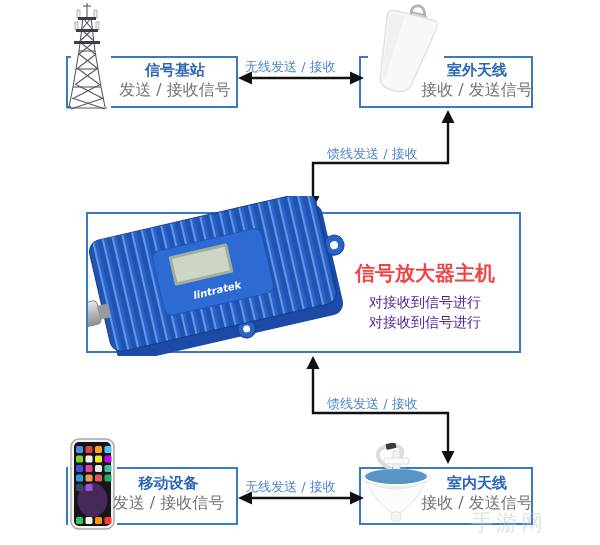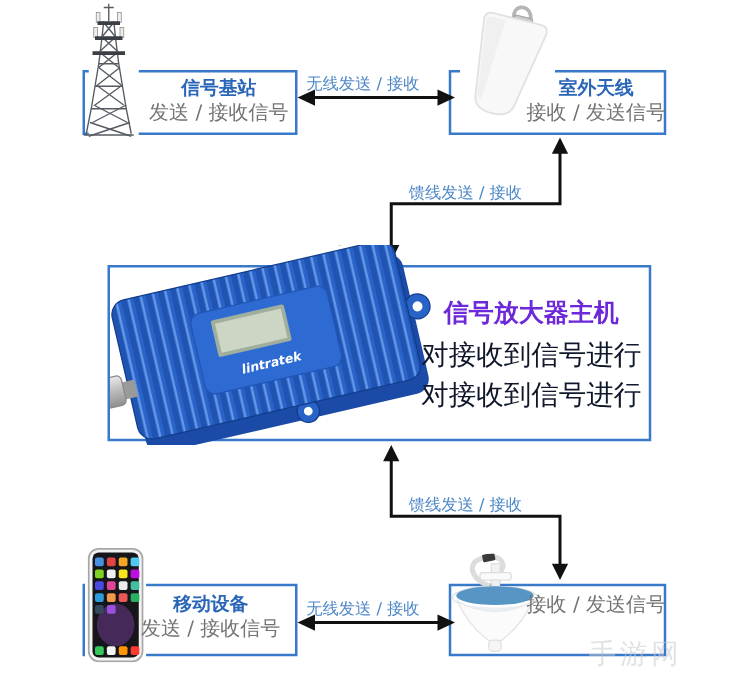--- a/index.html
+++ b/index.html
@@ -5,22 +5,22 @@
   html,body{margin:0;padding:0;}
   body{font-family:"DejaVu Sans","Liberation Sans",sans-serif;background:#fff;}
   #canvas{position:relative;width:600px;height:545px;background:#fff;overflow:hidden;}
 
   .box{position:absolute;border:2px solid #3879c9;background:#fff;box-sizing:border-box;}
   .node-text{position:absolute;text-align:center;line-height:1.25;}
   .node-title{font-weight:bold;font-size:15px;color:#2a66b8;white-space:nowrap;}
   .node-sub{font-size:16px;color:#737373;white-space:nowrap;}
 
   .mid-text{position:absolute;text-align:center;}
-  .mid-title{font-weight:bold;font-size:20px;color:#6d28d9;white-space:nowrap;margin-bottom:5px;}
-  .mid-line{font-size:22px;color:#0f172a;white-space:nowrap;line-height:1.45;}
+  .mid-title{font-weight:bold;font-size:20px;color:#ef4444;white-space:nowrap;margin-bottom:5px;margin-top:23px;}
+  .mid-line{font-size:14px;color:#4c1d95;white-space:nowrap;line-height:1.45;}
 
   .link-label{position:absolute;font-size:13px;color:#4e88c9;white-space:nowrap;}
 
   .icon-svg{position:absolute;}
   #arrow-layer{position:absolute;left:0;top:0;pointer-events:none;}
 
   .watermark{position:absolute;left:471px;top:508px;font-size:22px;font-weight:normal;
              color:rgba(200,203,207,0.55);letter-spacing:3px;z-index:40;}
 </style>
 </head>
@@ -195,20 +195,21 @@
     <div class="mid-line">对接收到信号进行</div>
     <div class="mid-line">对接收到信号进行</div>
   </div>
 
   <div class="node-text" style="left:112px;top:474px;width:113px;">
     <div class="node-title">移动设备</div>
     <div class="node-sub">发送 / 接收信号</div>
   </div>
 
   <div class="node-text" style="left:419px;top:474px;width:116px;">
+    <div class="node-title">室内天线</div>
     <div class="node-sub">接收 / 发送信号</div>
   </div>
 
   <div class="link-label" style="left:245px;top:58px;width:112px;">无线发送 / 接收</div>
   <div class="link-label" style="left:327px;top:145px;width:112px;">馈线发送 / 接收</div>
   <div class="link-label" style="left:327px;top:395px;width:112px;">馈线发送 / 接收</div>
   <div class="link-label" style="left:245px;top:478px;width:112px;">无线发送 / 接收</div>
 
   <div class="watermark">手游网</div>
 

